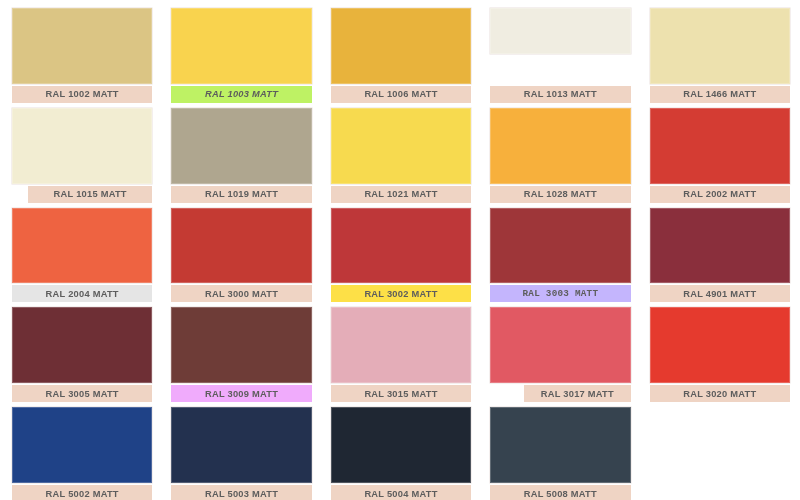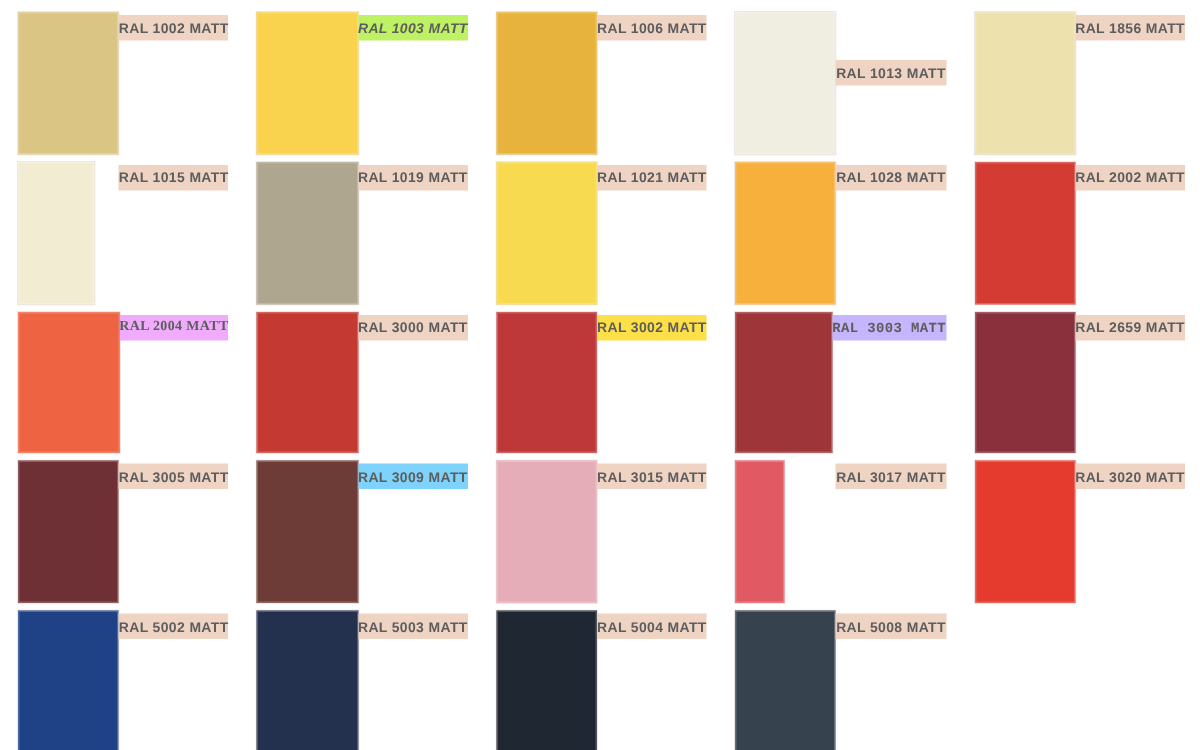--- a/index.html
+++ b/index.html
@@ -25,21 +25,21 @@
     display: grid;
     grid-template-columns: repeat(5, 1fr);
     grid-template-rows: repeat(5, 1fr);
     column-gap: 19px;
     row-gap: 5px;
     width: 778px;
     height: 494px;
   }
   .cell {
     display: flex;
-    flex-direction: row;
+    flex-direction: column;
     justify-content: flex-start;
   }
   .swatch {
     flex: 1 1 auto;
     width: 100%;
     min-height: 0;
     box-shadow: inset 0 0 0 1px rgba(255,255,255,0.22),
                 0 0 0 0.5px rgba(180,150,140,0.30);
   }
   .label {
@@ -71,21 +71,21 @@
       <div class="cell">
         <div class="swatch" style="background: rgb(232, 179, 60);"></div>
         <div class="label" style="background: rgb(239, 212, 196); color: rgb(93, 93, 93);">RAL 1006 MATT</div>
       </div>
       <div class="cell">
         <div class="swatch" style="background: rgb(240, 237, 225);"></div>
         <div class="label" style="background: rgb(239, 212, 196); color: rgb(93, 93, 93); margin-top: 32px;">RAL 1013 MATT</div>
       </div>
       <div class="cell">
         <div class="swatch" style="background: rgb(237, 225, 174);"></div>
-        <div class="label" style="background: rgb(239, 212, 196); color: rgb(93, 93, 93);">RAL 1856 MATT</div>
+        <div class="label" style="background: rgb(239, 212, 196); color: rgb(93, 93, 93);">RAL 1466 MATT</div>
       </div>
       <div class="cell">
         <div class="swatch" style="background: rgb(242, 237, 210);"></div>
         <div class="label" style="background: rgb(239, 212, 196); color: rgb(93, 93, 93); margin-left: 16px;">RAL 1015 MATT</div>
       </div>
       <div class="cell">
         <div class="swatch" style="background: rgb(175, 166, 143);"></div>
         <div class="label" style="background: rgb(239, 212, 196); color: rgb(93, 93, 93);">RAL 1019 MATT</div>
       </div>
       <div class="cell">
@@ -95,45 +95,45 @@
       <div class="cell">
         <div class="swatch" style="background: rgb(247, 176, 60);"></div>
         <div class="label" style="background: rgb(239, 212, 196); color: rgb(93, 93, 93);">RAL 1028 MATT</div>
       </div>
       <div class="cell">
         <div class="swatch" style="background: rgb(212, 60, 51);"></div>
         <div class="label" style="background: rgb(239, 212, 196); color: rgb(93, 93, 93);">RAL 2002 MATT</div>
       </div>
       <div class="cell">
         <div class="swatch" style="background: rgb(238, 99, 65);"></div>
-        <div class="label" style="background: #f0abfc; color: rgb(93, 93, 93); font-family: Liberation Serif, serif;">RAL 2004 MATT</div>
+        <div class="label" style="background: #e5e5e5; color: rgb(93, 93, 93);">RAL 2004 MATT</div>
       </div>
       <div class="cell">
         <div class="swatch" style="background: rgb(196, 58, 51);"></div>
         <div class="label" style="background: rgb(239, 212, 196); color: rgb(93, 93, 93);">RAL 3000 MATT</div>
       </div>
       <div class="cell">
         <div class="swatch" style="background: rgb(190, 55, 57);"></div>
         <div class="label" style="background: #fde047; color: rgb(93, 93, 93);">RAL 3002 MATT</div>
       </div>
       <div class="cell">
         <div class="swatch" style="background: rgb(158, 54, 57);"></div>
         <div class="label" style="background: #c4b5fd; color: rgb(93, 93, 93); font-family: Liberation Mono, monospace;">RAL 3003 MATT</div>
       </div>
       <div class="cell">
         <div class="swatch" style="background: rgb(138, 47, 60);"></div>
-        <div class="label" style="background: rgb(239, 212, 196); color: rgb(93, 93, 93);">RAL 2659 MATT</div>
+        <div class="label" style="background: rgb(239, 212, 196); color: rgb(93, 93, 93);">RAL 4901 MATT</div>
       </div>
       <div class="cell">
         <div class="swatch" style="background: rgb(110, 47, 53);"></div>
         <div class="label" style="background: rgb(239, 212, 196); color: rgb(93, 93, 93);">RAL 3005 MATT</div>
       </div>
       <div class="cell">
         <div class="swatch" style="background: rgb(110, 60, 55);"></div>
-        <div class="label" style="background: #7dd3fc; color: rgb(93, 93, 93);">RAL 3009 MATT</div>
+        <div class="label" style="background: #f0abfc; color: rgb(93, 93, 93);">RAL 3009 MATT</div>
       </div>
       <div class="cell">
         <div class="swatch" style="background: rgb(228, 173, 184);"></div>
         <div class="label" style="background: rgb(239, 212, 196); color: rgb(93, 93, 93);">RAL 3015 MATT</div>
       </div>
       <div class="cell">
         <div class="swatch" style="background: rgb(225, 89, 99);"></div>
         <div class="label" style="background: rgb(239, 212, 196); color: rgb(93, 93, 93); margin-left: 34px;">RAL 3017 MATT</div>
       </div>
       <div class="cell">

